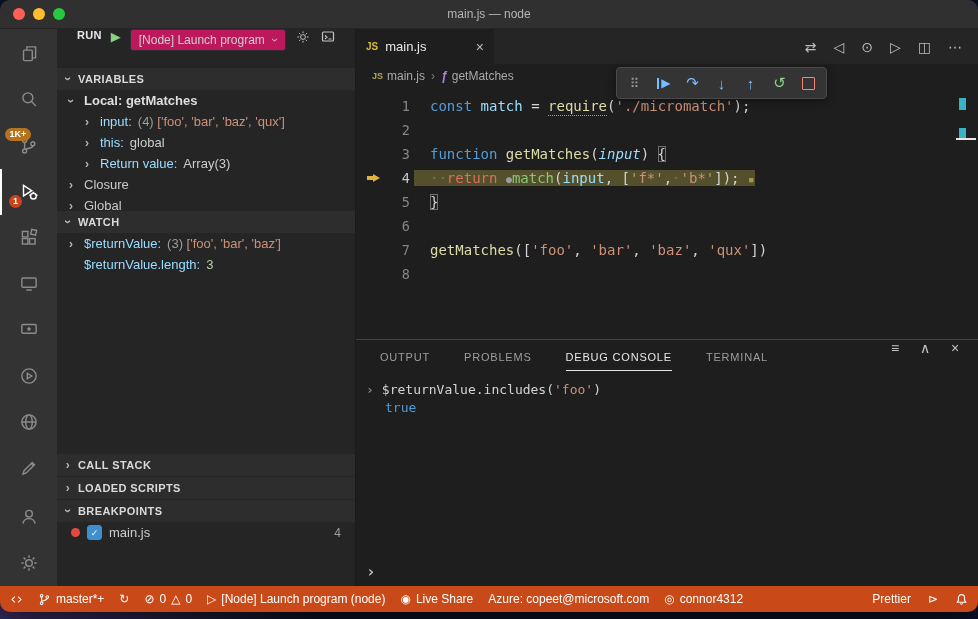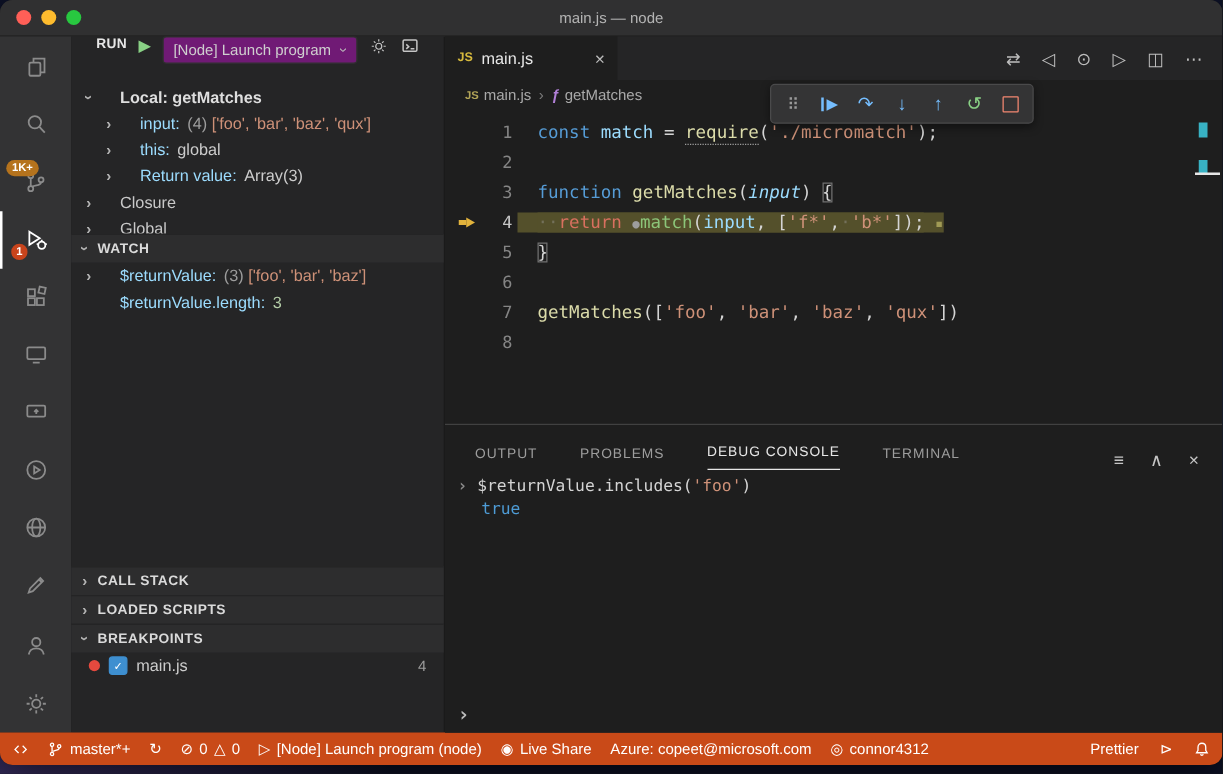--- a/index.html
+++ b/index.html
@@ -32,33 +32,33 @@
   .ab-item svg{width:22px;height:22px;stroke:currentColor;fill:none;stroke-width:1.3}
   .ab-badge{position:absolute;color:#fff;font-size:9px;font-weight:700;border-radius:9px;padding:1.5px 4.5px;line-height:1.1}
   .badge-scm{left:5px;top:5px;background:#b5731d}
   .badge-dbg{left:9px;bottom:7px;background:#c8441c;border-radius:50%;padding:1.5px 4px}
   .spacer{flex:1}
   
   .sidebar{width:298px;flex:none;background:#252526;color:#cccccc;display:flex;flex-direction:column;border-right:1px solid #1a1a1a;font-size:13px}
   .run-toolbar{height:38px;flex:none;display:flex;align-items:flex-start;gap:9px;padding:0 10px 0 20px}
   .run-label{font-size:11px;font-weight:700;color:#e7e7e7;letter-spacing:.3px}
   .run-play{color:#89d185;font-size:13px;cursor:pointer}
-  .launch-select{background:#701a75;border:1px solid #303030;border-radius:3px;color:#cfcfcf;font-size:12px;padding:3px 8px;display:flex;align-items:center;gap:8px;cursor:pointer;white-space:nowrap}
+  .launch-select{background:#be185d;border:1px solid #303030;border-radius:3px;color:#cfcfcf;font-size:12px;padding:3px 8px;display:flex;align-items:center;gap:8px;cursor:pointer;white-space:nowrap}
   .chev-down{display:inline-block;transform:rotate(90deg);font-size:12px;color:#bdbdbd}
   .tool-ic{color:#c5c5c5;cursor:pointer;display:flex;align-items:center}
   .tool-ic svg{width:16px;height:16px;stroke:currentColor;fill:none;stroke-width:1.2}
   .sec-hdr{height:22px;flex:none;background:#2d2d2e;display:flex;align-items:center;gap:4px;padding-left:5px;font-size:11px;font-weight:700;color:#dadada;letter-spacing:.4px;border-top:1px solid #242425;cursor:pointer}
   .twisty{display:inline-block;width:12px;text-align:center;color:#b5b5b5;font-weight:700;font-size:12px}
   .twisty.exp{transform:rotate(90deg)}
   .vars-body{height:120px;flex:none;overflow:hidden}
   .watch-body{height:44px;flex:none;overflow:hidden}
   .bp-body{height:64px;flex:none}
   .tree-row{height:21px;display:flex;align-items:center;padding-left:8px;cursor:pointer;white-space:nowrap;overflow:hidden}
   .tree-row.ind{padding-left:24px}
-  .nm{margin-left:19px}
+  .nm{margin-left:7px}
   .nm.scope{font-weight:700;color:#dedede}
   .nm.plain{color:#c8c8c8}
   .nm.varname{color:#9cdcfe}
   .vparts{margin-left:6px}
   .tk-muted{color:#9d9d9d}.tk-val{color:#cccccc}
   .bp-row{height:21px;display:flex;align-items:center;gap:7px;padding:0 14px;cursor:pointer}
   .cb{width:13px;height:13px;flex:none;border:1px solid #6e6e6e;border-radius:3px;background:#313131;display:flex;align-items:center;justify-content:center;font-size:9px;color:#fff}
   .cb.on{background:#3e8fd0;border-color:#3e8fd0}
   .bpdot{width:9px;height:9px;border-radius:50%;background:#e5493e;flex:none}
   .bp-pad{width:9px;flex:none}
@@ -107,21 +107,21 @@
   .rline{position:absolute;right:0;width:20px;height:2px;background:#e6e6e6}
   
   .dbg-toolbar{position:absolute;top:38px;left:260px;height:30px;background:#343435;border:1px solid #4a4a4b;border-radius:4px;box-shadow:0 2px 8px rgba(0,0,0,.45);display:flex;align-items:center;padding:0 3px;z-index:5}
   .dbtn{width:29px;height:26px;display:flex;align-items:center;justify-content:center;cursor:pointer;font-size:15px}
   .dbtn.blue{color:#75beff}.dbtn.green{color:#89d185}.dbtn.gray{color:#9a9a9a;cursor:grab;font-size:13px}
   .cont-bar{display:inline-block;width:2.5px;height:11px;background:#75beff;margin-right:2px}
   .cont-tri{font-size:12px}
   .stop-sq{width:11px;height:11px;border:1.5px solid #f48771;border-radius:1px}
   
   .panel{height:246px;flex:none;border-top:1px solid #414141;position:relative;background:#1e1e1e}
-  .ptabs{height:36px;display:flex;align-items:flex-end;gap:34px;padding-left:24px;font-size:11px;letter-spacing:.8px;color:#9d9d9d}
+  .ptabs{height:36px;display:flex;align-items:flex-start;gap:34px;padding-left:24px;font-size:11px;letter-spacing:.8px;color:#9d9d9d}
   .ptab{cursor:pointer;padding:11px 0 7px}
   .ptab.active{color:#e7e7e7;border-bottom:1px solid #e7e7e7}
   .p-actions{margin-left:auto;display:flex;gap:20px;padding-right:18px;color:#c5c5c5;font-size:14px}
   .p-actions span{cursor:pointer}
   .console{font-family:"DejaVu Sans Mono",monospace;font-size:13px;padding:6px 0 0 10px}
   .c-in{display:flex;align-items:center;gap:8px}
   .c-prompt{color:#8a8a8a;font-weight:700}
   .c-out{padding-left:19px;color:#4e9cd6;margin-top:3px}
   .p-bottom-prompt{position:absolute;left:10px;bottom:5px;color:#bcbcbc;font-weight:700;font-family:"DejaVu Sans Mono",monospace}
   
@@ -245,20 +245,24 @@
             </svg>
         </span>
         <span class="tool-ic">
           <svg viewBox="0 0 16 16">
               <rect x="2.5" y="3" width="11" height="9" rx="1"></rect>
               <path d="M5 6.5l2 1.8-2 1.8 M8.5 10h3"></path>
             </svg>
         </span>
       </div>
 
+      <div class="sec-hdr">
+        <span class="twisty exp">›</span>
+        <span>VARIABLES</span>
+      </div>
       <div class="vars-body">
           <div class="tree-row">
             <span class="twisty exp">›</span>
             <span class="nm scope">Local: getMatches</span>
             <span class="vparts"></span>
           </div>
           <div class="tree-row ind">
             <span class="twisty">›</span>
             <span class="nm varname">input:</span>
             <span class="vparts"><span class="tk-muted">(4) </span><span class="tk-str">['foo', 'bar', 'baz', 'qux']</span></span>

